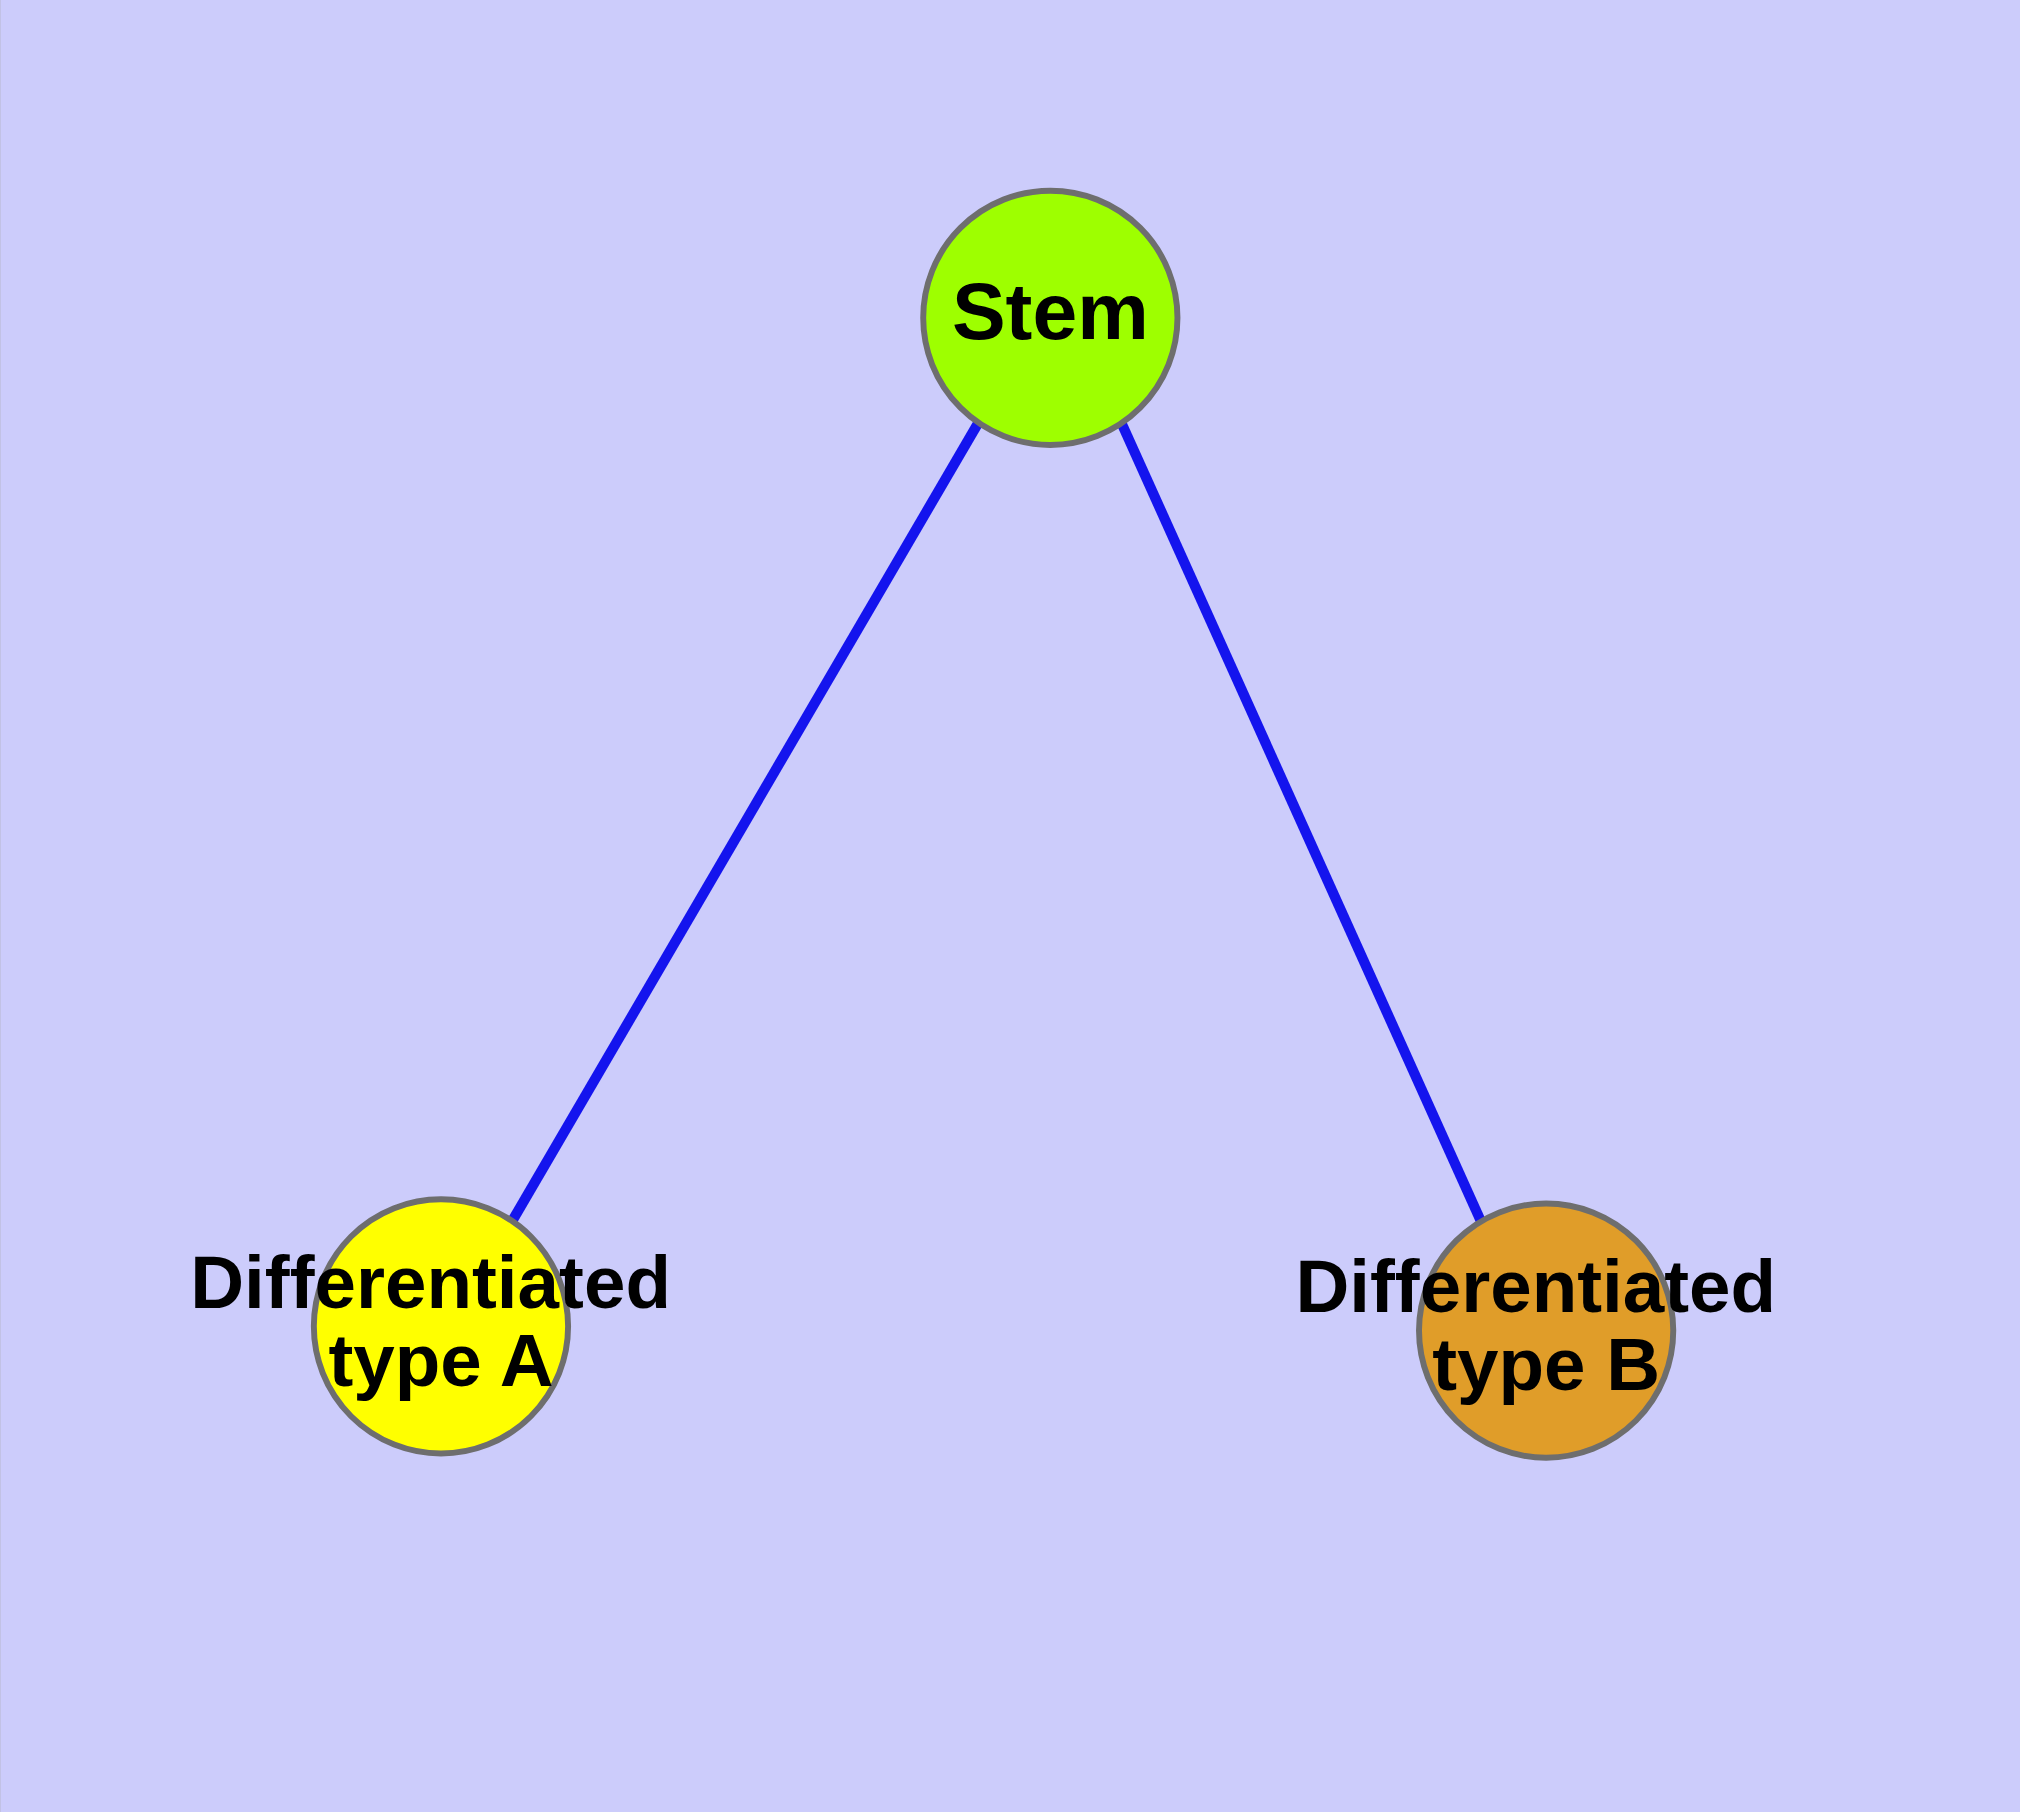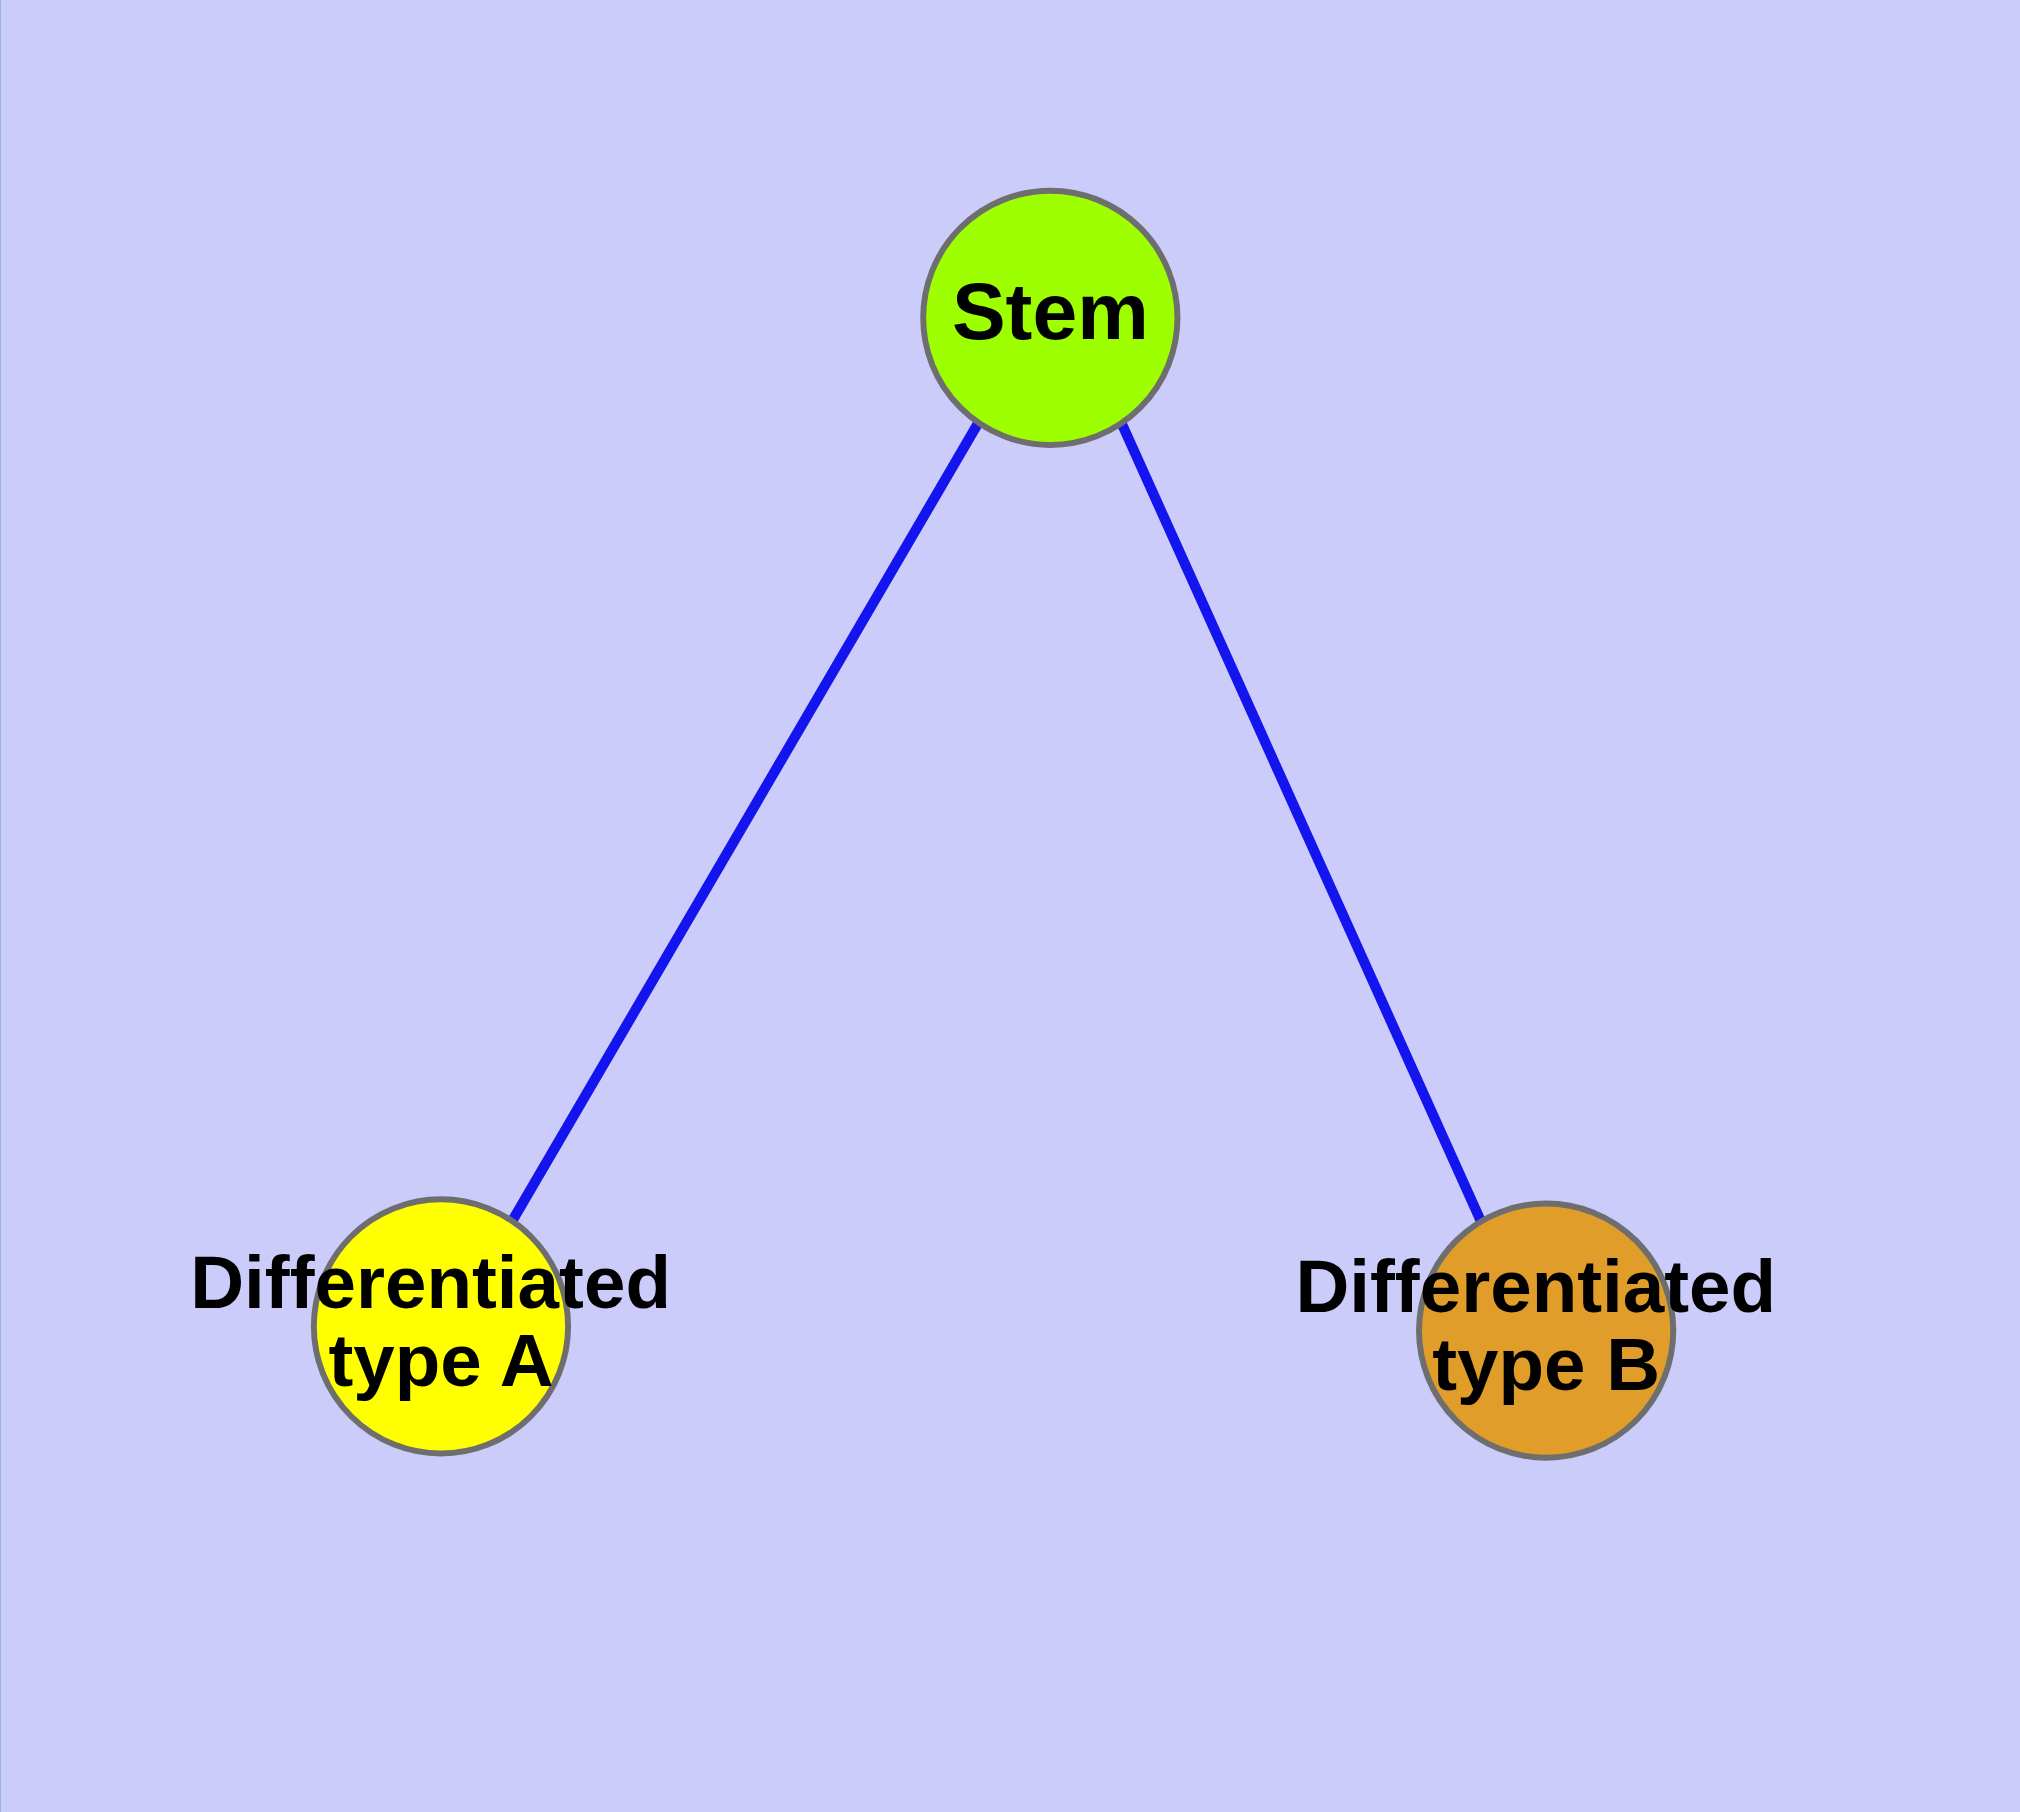--- a/index.html
+++ b/index.html
@@ -9,21 +9,21 @@
   body {
     width: 2021px;
     height: 1812px;
     overflow: hidden;
     font-family: "Liberation Sans", sans-serif;
   }
   #graph-canvas {
     position: relative;
     width: 1762px;
     height: 1812px;
-    background: #0f766e;
+    background: #a3a3a3;
     padding-left: 19px;
   }
   #graph-svg {
     position: absolute;
     top: 0;
     left: 0;
     width: 2021px;
     height: 1812px;
     display: block;
   }

